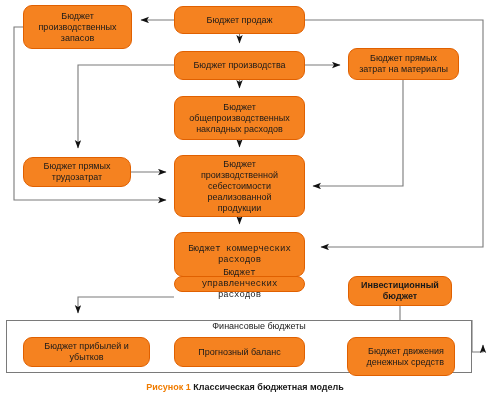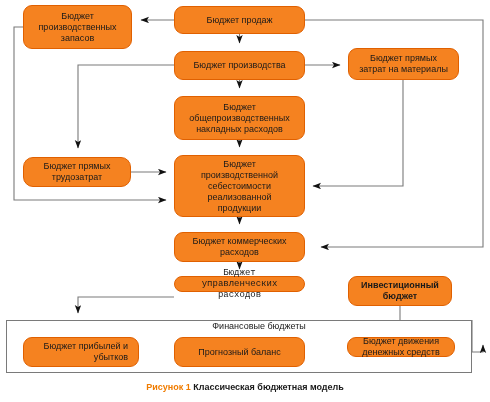--- a/index.html
+++ b/index.html
@@ -154,41 +154,41 @@
   </div>
 
   <div class="node" style="left:23px; top:157px; width:108px; height:30px;border-radius:10px;">
     <span>Бюджет прямых трудозатрат</span>
   </div>
 
   <div class="node" style="left:174px; top:155px; width:131px; height:62px;">
     <span>Бюджет производственной себестоимости реализованной продукции</span>
   </div>
 
-  <div class="node" style="left:174px; top:232px; width:131px; height:30px;">
+  <div class="node" style="left:174px; top:232px; width:131px; height:45px;font-family:Liberation Mono, monospace;">
     <span>Бюджет коммерческих расходов</span>
   </div>
 
   <div class="node" style="left:174px; top:276px; width:131px; height:16px;font-family:Liberation Mono, monospace;">
     <span>Бюджет управленческих расходов</span>
   </div>
 
   <div class="node" style="left:348px; top:276px; width:104px; height:30px;font-weight:bold;">
     <span>Инвестиционный бюджет</span>
   </div>
 
-  <div class="node" style="left:23px; top:337px; width:116px; height:30px;text-align:right;">
+  <div class="node" style="left:23px; top:337px; width:127px; height:30px;">
     <span>Бюджет прибылей и убытков</span>
   </div>
 
   <div class="node" style="left:174px; top:337px; width:131px; height:30px;">
     <span>Прогнозный баланс</span>
   </div>
 
-  <div class="node" style="left:347px; top:337px; width:108px; height:20px;">
+  <div class="node" style="left:347px; top:337px; width:108px; height:39px;text-align:right;">
     <span>Бюджет движения денежных средств</span>
   </div>
 
   <div class="caption">
     <span class="cap-num">Рисунок 1</span><span>&nbsp;</span><span class="cap-txt">Классическая бюджетная модель</span>
   </div>
 
 </div>
 
 </body></html>

